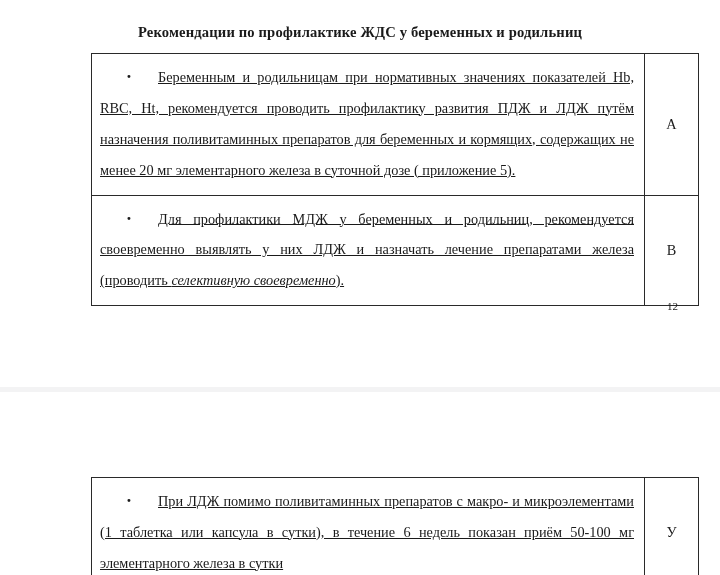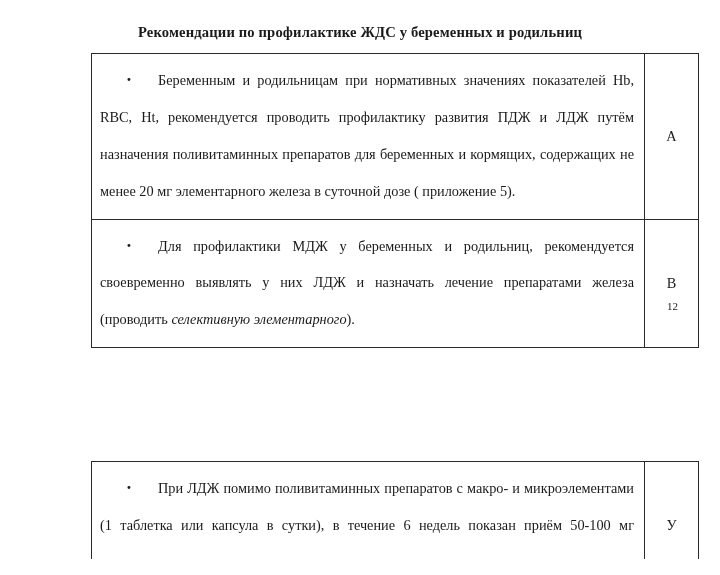--- a/index.html
+++ b/index.html
@@ -25,21 +25,21 @@
   }
   .page-one { top: 0; height: 387px; }
   .page-gap {
     position: absolute;
     left: 0;
     top: 387px;
     width: 720px;
     height: 5px;
     background: #f3f3f4;
   }
-  .page-two { top: 376px; height: 183px; overflow: hidden; padding-left: 40px; }
+  .page-two { top: 392px; height: 183px; overflow: hidden; padding-left: 40px; }
 
   .doc-title {
     position: absolute;
     left: 0;
     top: 22px;
     width: 720px;
     text-align: center;
     font-weight: bold;
     font-size: 14.6px;
     letter-spacing: 0.15px;
@@ -60,21 +60,22 @@
     border: 1.1px solid #2a2a2a;
     vertical-align: middle;
     padding: 0;
   }
   .rec-table td.body-cell {
     width: 534px;
     padding: 7px 10px 9px 8px;
     text-align: justify;
     text-justify: inter-word;
     font-size: 14.3px;
-    line-height: 37px;
+    line-height: 31px;
+    text-decoration: underline;
   }
   .rec-table td.grade-cell {
     width: 53px;
     text-align: center;
     font-size: 14.3px;
     vertical-align: middle;
   }
   .rec-table.t1 td { border-left: none; border-right: none; }
   .rec-table.t1 td.grade-cell { border-left: 1.1px solid #2a2a2a; }
   .rec-table.t1 tr:first-child td { border-top: none; }
@@ -117,21 +118,21 @@
   <table class="rec-table t1">
     <tbody>
       <tr>
         <td class="body-cell">
           <p class="bullet-para"><span class="bullet-mark">•</span><span>Беременным и родильницам при нормативных значениях показателей Hb, RBC, Ht, рекомендуется проводить профилактику развития ПДЖ и ЛДЖ путём назначения поливитаминных препаратов для беременных и кормящих, содержащих не менее 20 мг элементарного железа в суточной дозе  ( приложение 5).</span></p>
         </td>
         <td class="grade-cell">А</td>
       </tr>
       <tr>
         <td class="body-cell">
-          <p class="bullet-para"><span class="bullet-mark">•</span><span>Для профилактики МДЖ у беременных и родильниц, рекомендуется своевременно выявлять у них ЛДЖ и назначать лечение препаратами железа (проводить </span><span class="ital">селективную элементарного</span><span>).</span></p>
+          <p class="bullet-para"><span class="bullet-mark">•</span><span>Для профилактики МДЖ у беременных и родильниц, рекомендуется своевременно выявлять у них ЛДЖ и назначать лечение препаратами железа (проводить </span><span class="ital">селективную своевременно</span><span>).</span></p>
         </td>
         <td class="grade-cell">В</td>
       </tr>
     </tbody>
   </table>
 
   <div class="folio">12</div>
 </div>
 
 <div class="page-gap"></div>

